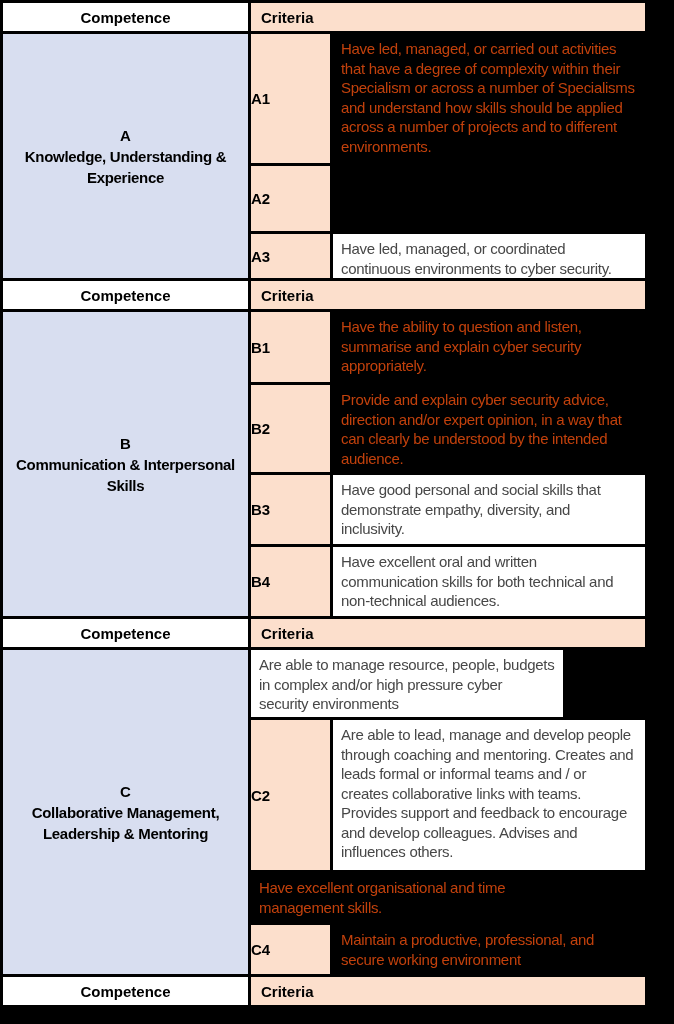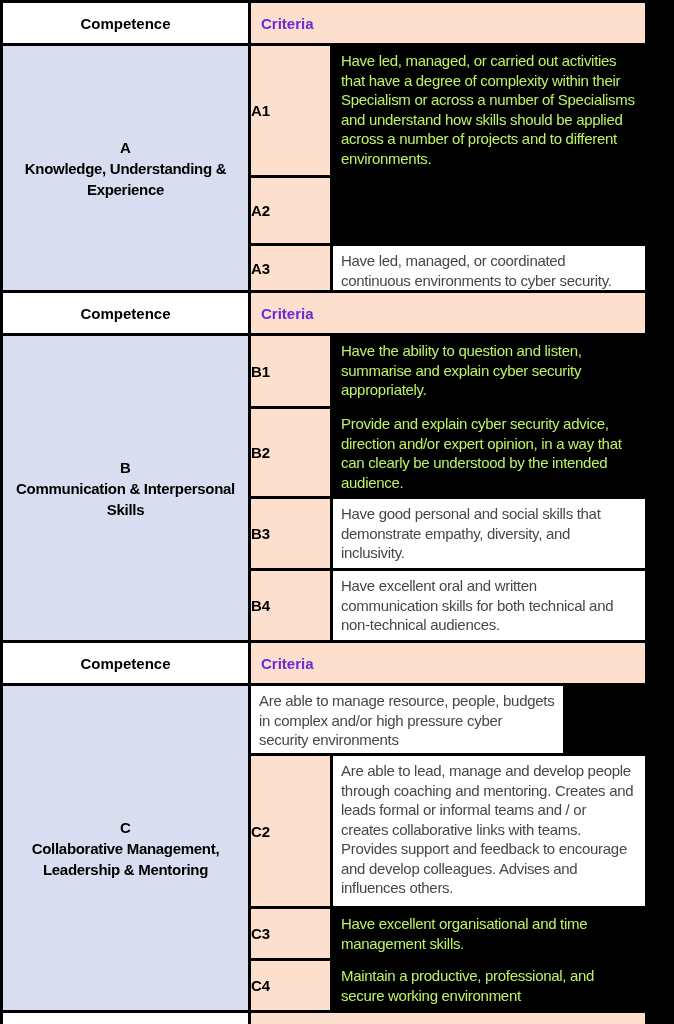--- a/index.html
+++ b/index.html
@@ -9,28 +9,28 @@
     background:#000;
     overflow:hidden;
     font-family:"Liberation Sans","DejaVu Sans",sans-serif;
   }
   .tbl{
     margin:3px 0 0 3px;
     width:642px;
     display:flex;flex-direction:column;gap:3px;
   }
   
-  .hrow{display:flex;gap:3px;height:40px;flex:0 0 auto;}
+  .hrow{display:flex;gap:3px;height:28px;flex:0 0 auto;}
   .hcell-comp{
     width:245px;background:#fff;color:#000;
     font-weight:bold;font-size:15px;
     display:flex;align-items:center;justify-content:center;
   }
   .hcell-crit{
-    flex:1;background:#fcdfcc;color:#6d28d9;
+    flex:1;background:#fcdfcc;color:#000000;
     font-weight:bold;font-size:15px;
     display:flex;align-items:center;
     padding-left:10px;
   }
   
   .section{display:flex;gap:3px;flex:0 0 auto;}
   .comp-cell{
     width:245px;background:#d8def0;color:#000;
     display:flex;flex-direction:column;justify-content:center;align-items:center;
     text-align:center;
@@ -44,21 +44,21 @@
     font-weight:bold;font-size:15px;
     display:flex;align-items:center;
   }
   .desc-cell{
     width:312px;box-sizing:border-box;
     padding:5px 8px;
     font-size:15px;line-height:19.5px;letter-spacing:-0.3px;
     overflow:hidden;
   }
   .desc-light{background:#fff;color:#474747;}
-  .desc-dark{background:#000;color:#bef264;}
+  .desc-dark{background:#000;color:#c2410c;}
   
   .r-a1{height:129px}.r-a2{height:65px}.r-a3{height:44px}
   .r-b1{height:70px}.r-b2{height:87px}.r-b3{height:69px}.r-b4{height:69px}
   .r-c1{height:67px}.r-c2{height:150px}.r-c3{height:49px}.r-c4{height:49px}
 </style>
 </head>
 <body>
 
 <div class="page">
   <div class="tbl">
@@ -130,21 +130,20 @@
       </div>
       <div class="crit-col">
         <div class="crow r-c1">
           <div class="desc-cell desc-light">Are able to manage resource, people, budgets in complex and/or high pressure cyber security environments</div>
         </div>
         <div class="crow r-c2">
           <div class="code-cell">C2</div>
           <div class="desc-cell desc-light">Are able to lead, manage and develop people through coaching and mentoring. Creates and leads formal or informal teams and / or creates collaborative links with teams. Provides support and feedback to encourage and develop colleagues. Advises and influences others.</div>
         </div>
         <div class="crow r-c3">
-          <div class="code-cell">C3</div>
           <div class="desc-cell desc-dark">Have excellent organisational and time management skills.</div>
         </div>
         <div class="crow r-c4">
           <div class="code-cell">C4</div>
           <div class="desc-cell desc-dark">Maintain a productive, professional, and secure working environment</div>
         </div>
       </div>
     </div>
 
     <div class="hrow">

